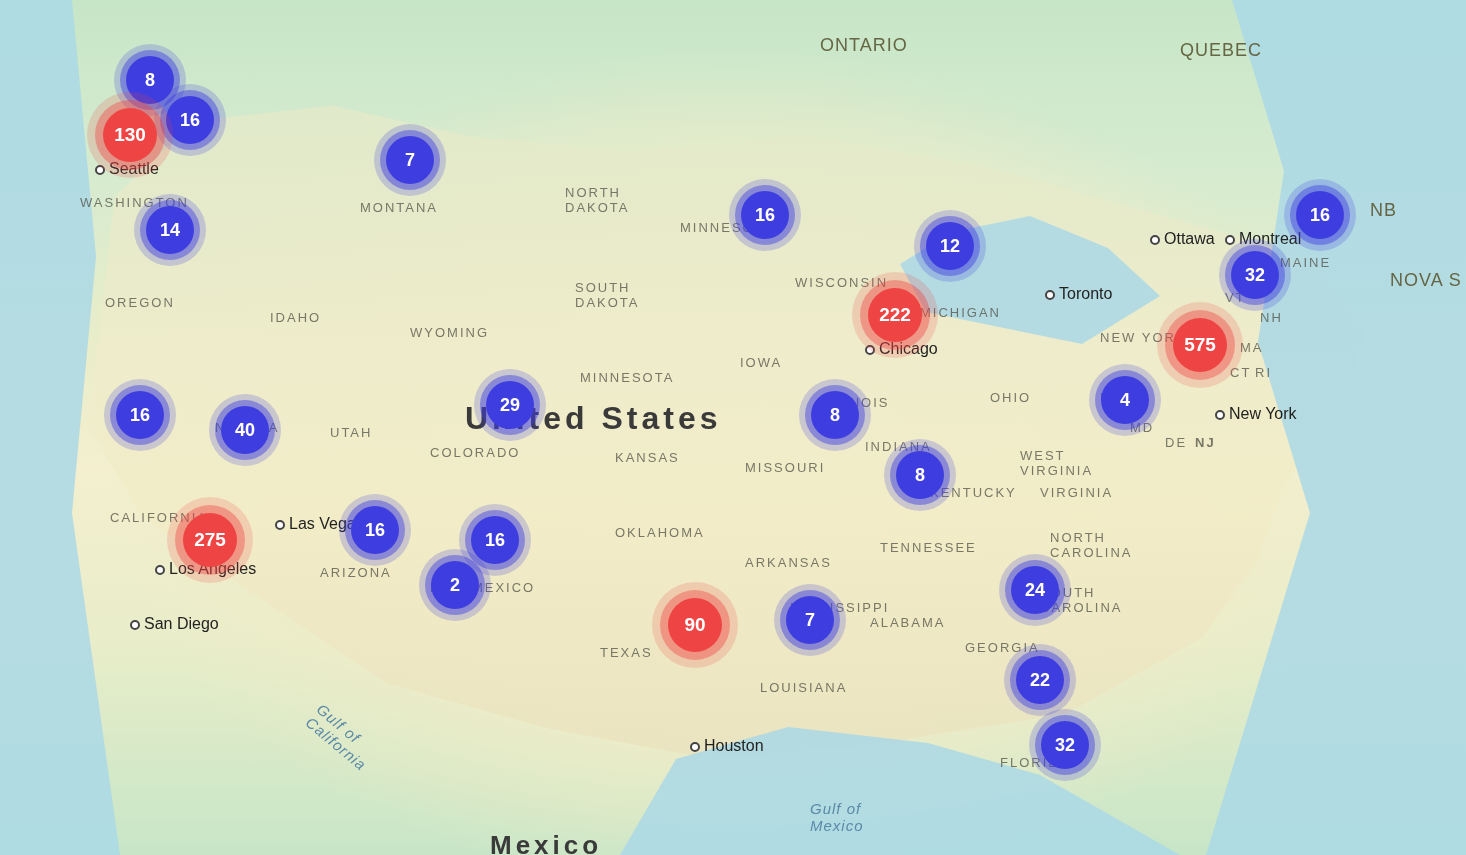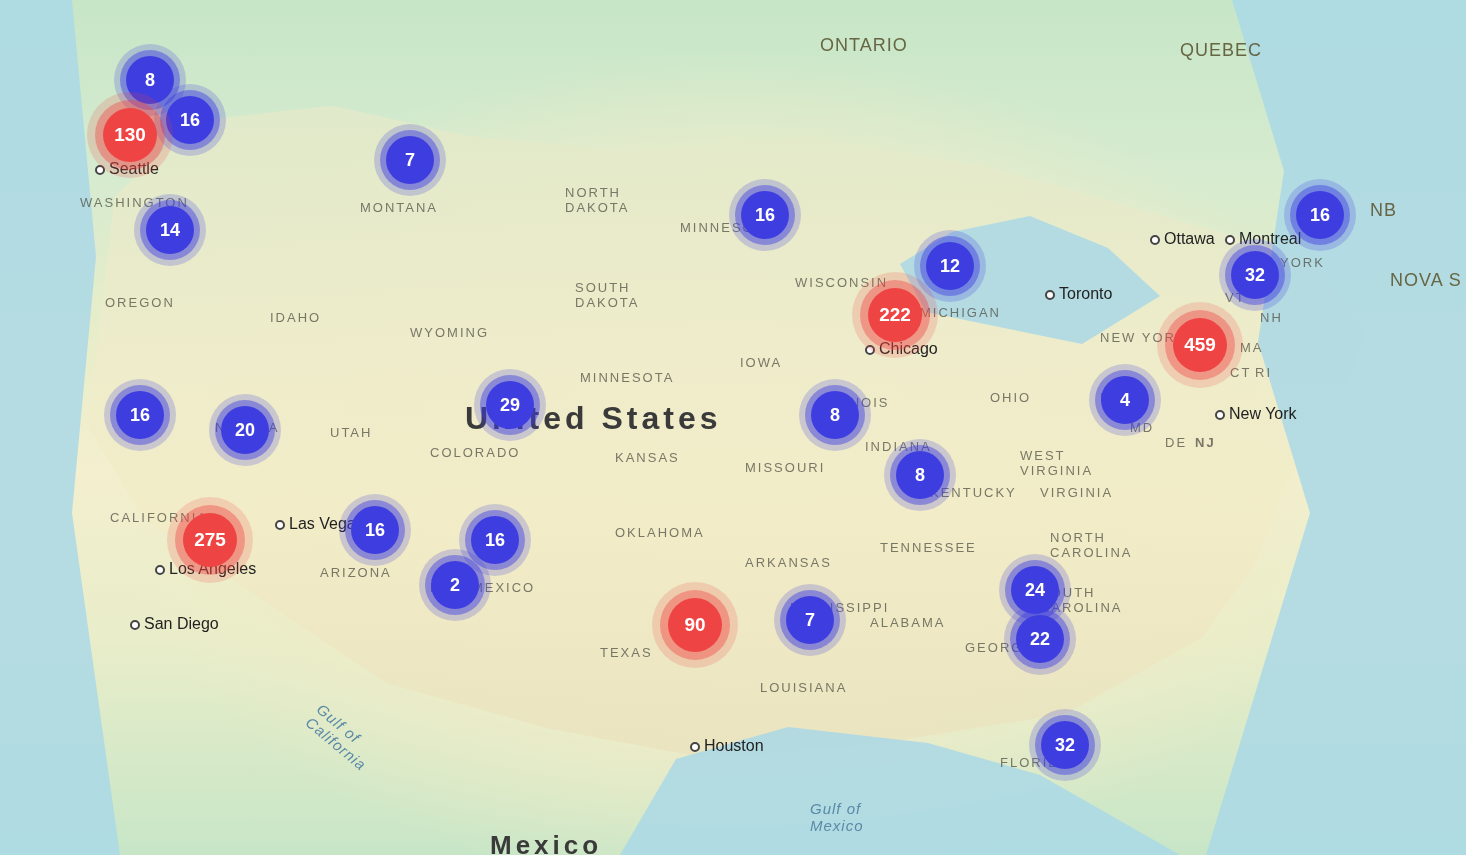--- a/index.html
+++ b/index.html
@@ -198,21 +198,21 @@
       <div class="state-label" style="left: 1100px; top: 390px;">PENN</div>
       <div class="state-label" style="left: 1130px; top: 420px;">MD</div>
       <div class="state-label" style="left: 1165px; top: 435px;">DE</div>
       <div class="state-label" style="left: 1195px; top: 435px; font-weight: bold;">NJ</div>
       <div class="state-label" style="left: 1100px; top: 330px;">NEW YORK</div>
       <div class="state-label" style="left: 1225px; top: 290px;">VT</div>
       <div class="state-label" style="left: 1260px; top: 310px;">NH</div>
       <div class="state-label" style="left: 1230px; top: 365px;">CT</div>
       <div class="state-label" style="left: 1255px; top: 365px;">RI</div>
       <div class="state-label" style="left: 1240px; top: 340px;">MA</div>
-      <div class="state-label" style="left: 1280px; top: 255px;">YORK</div>
+      <div class="state-label" style="left: 1280px; top: 255px;">MAINE</div>
     </div>
   <div id="water-label-layer">
       <div class="water-label rot" style="left: 305px; top: 720px;">Gulf of<br>California</div>
       <div class="water-label" style="left: 810px; top: 800px;">Gulf of<br>Mexico</div>
     </div>
   <div id="city-layer">
       <div class="city" style="left: 95px; top: 160px;">Seattle</div>
       <div class="city" style="left: 275px; top: 515px;">Las Vegas</div>
       <div class="city" style="left: 155px; top: 560px;">Los Angeles</div>
       <div class="city" style="left: 130px; top: 615px;">San Diego</div>
@@ -223,34 +223,34 @@
       <div class="city" style="left: 1225px; top: 230px;">Montreal</div>
       <div class="city" style="left: 1215px; top: 405px;">New York</div>
     </div>
   <div id="cluster-layer">
       <div class="cluster blue" style="left: 150px; top: 80px;">8</div>
       <div class="cluster blue" style="left: 190px; top: 120px;">16</div>
       <div class="cluster red" style="left: 130px; top: 135px;">130</div>
       <div class="cluster blue" style="left: 170px; top: 230px;">14</div>
       <div class="cluster blue" style="left: 410px; top: 160px;">7</div>
       <div class="cluster blue" style="left: 140px; top: 415px;">16</div>
-      <div class="cluster blue" style="left: 245px; top: 430px;">20</div>
+      <div class="cluster blue" style="left: 245px; top: 430px;">40</div>
       <div class="cluster blue" style="left: 510px; top: 405px;">29</div>
       <div class="cluster blue" style="left: 375px; top: 530px;">16</div>
       <div class="cluster blue" style="left: 495px; top: 540px;">16</div>
       <div class="cluster blue" style="left: 455px; top: 585px;">2</div>
       <div class="cluster red" style="left: 210px; top: 540px;">275</div>
       <div class="cluster red" style="left: 695px; top: 625px;">90</div>
       <div class="cluster blue" style="left: 765px; top: 215px;">16</div>
       <div class="cluster red" style="left: 895px; top: 315px;">222</div>
-      <div class="cluster blue" style="left: 950px; top: 266px;">12</div>
+      <div class="cluster blue" style="left: 950px; top: 246px;">12</div>
       <div class="cluster blue" style="left: 835px; top: 415px;">8</div>
       <div class="cluster blue" style="left: 920px; top: 475px;">8</div>
       <div class="cluster blue" style="left: 810px; top: 620px;">7</div>
       <div class="cluster blue" style="left: 1035px; top: 590px;">24</div>
-      <div class="cluster blue" style="left: 1040px; top: 639px;">22</div>
+      <div class="cluster blue" style="left: 1040px; top: 680px;">22</div>
       <div class="cluster blue" style="left: 1065px; top: 745px;">32</div>
       <div class="cluster blue" style="left: 1125px; top: 400px;">4</div>
-      <div class="cluster red" style="left: 1200px; top: 345px;">459</div>
+      <div class="cluster red" style="left: 1200px; top: 345px;">575</div>
       <div class="cluster blue" style="left: 1255px; top: 275px;">32</div>
       <div class="cluster blue" style="left: 1320px; top: 215px;">16</div>
     </div>
 </div>
 
 </body></html>

